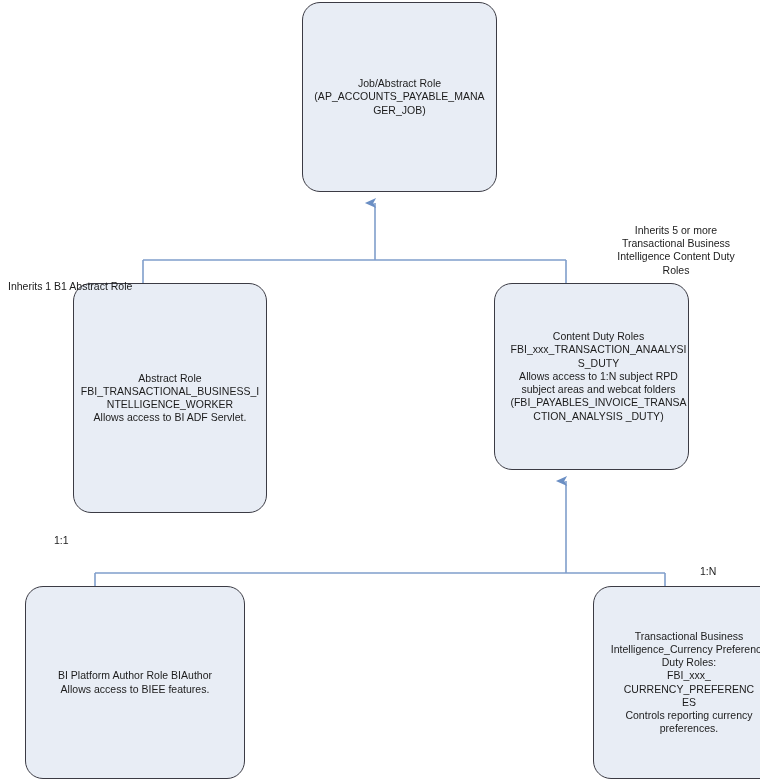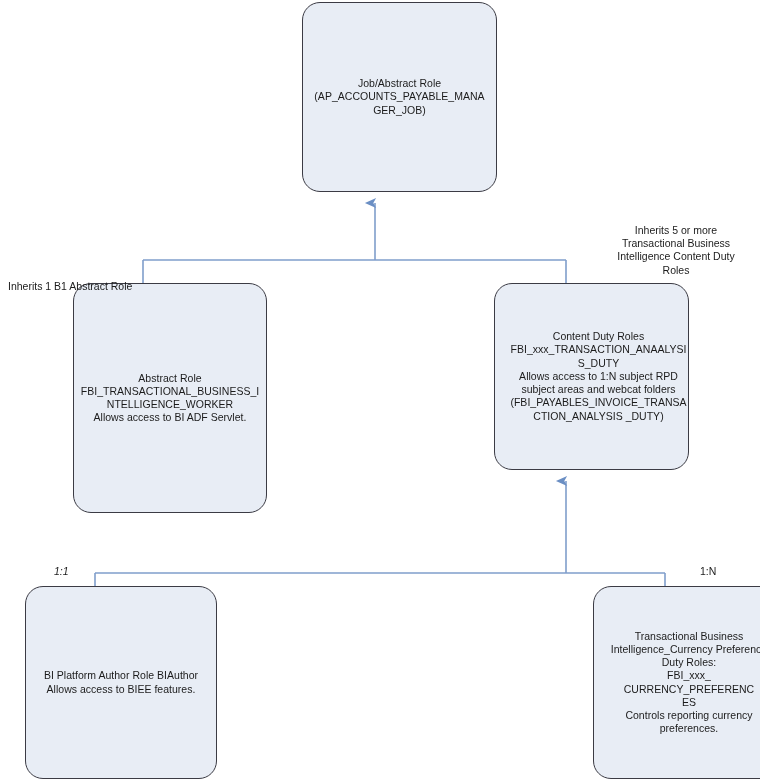--- a/index.html
+++ b/index.html
@@ -74,28 +74,28 @@
     font-size: 10.5px;
     line-height: 13px;
     color: #1b1b1b;
     white-space: nowrap;
   }
 
   
   #node-job-abstract-role   { left: 277px; top: 2px;   width: 195px; height: 190px; }
   #node-abstract-role       { left: 48px;  top: 283px; width: 194px; height: 230px; }
   #node-content-duty-roles  { left: 469px; top: 283px; width: 195px; height: 187px; padding-left: 20px; }
-  #node-bi-platform-author  { left: 0px;   top: 586px; width: 192px; height: 193px; }
+  #node-bi-platform-author  { left: 0px;   top: 586px; width: 220px; height: 193px; }
   #node-currency-preference { left: 568px; top: 586px; width: 192px; height: 193px; }
 
   
   #annotation-oltp-roles        { left: 486px; top: 79px;  width: 150px; }
   #annotation-inherits-content  { left: 596px; top: 224px; width: 160px; }
   #label-inherits-abstract-role { left: 8px;   top: 251px; margin-top: 29px; }
-  #label-one-to-one             { left: 54px;  top: 565px; font-style: italic; }
+  #label-one-to-one             { left: 54px;  top: 534px; }
   #label-one-to-n               { left: 700px; top: 565px; }
 </style>
 </head>
 <body>
 
 <div id="diagram-canvas">
 
   <svg id="connectors" viewBox="0 0 760 779" width="760" height="779" xmlns="http://www.w3.org/2000/svg">
     <defs>
       <marker id="arrow-up" viewBox="0 0 10 10" refX="5" refY="9" markerWidth="7" markerHeight="9" orient="auto-start-reverse">

